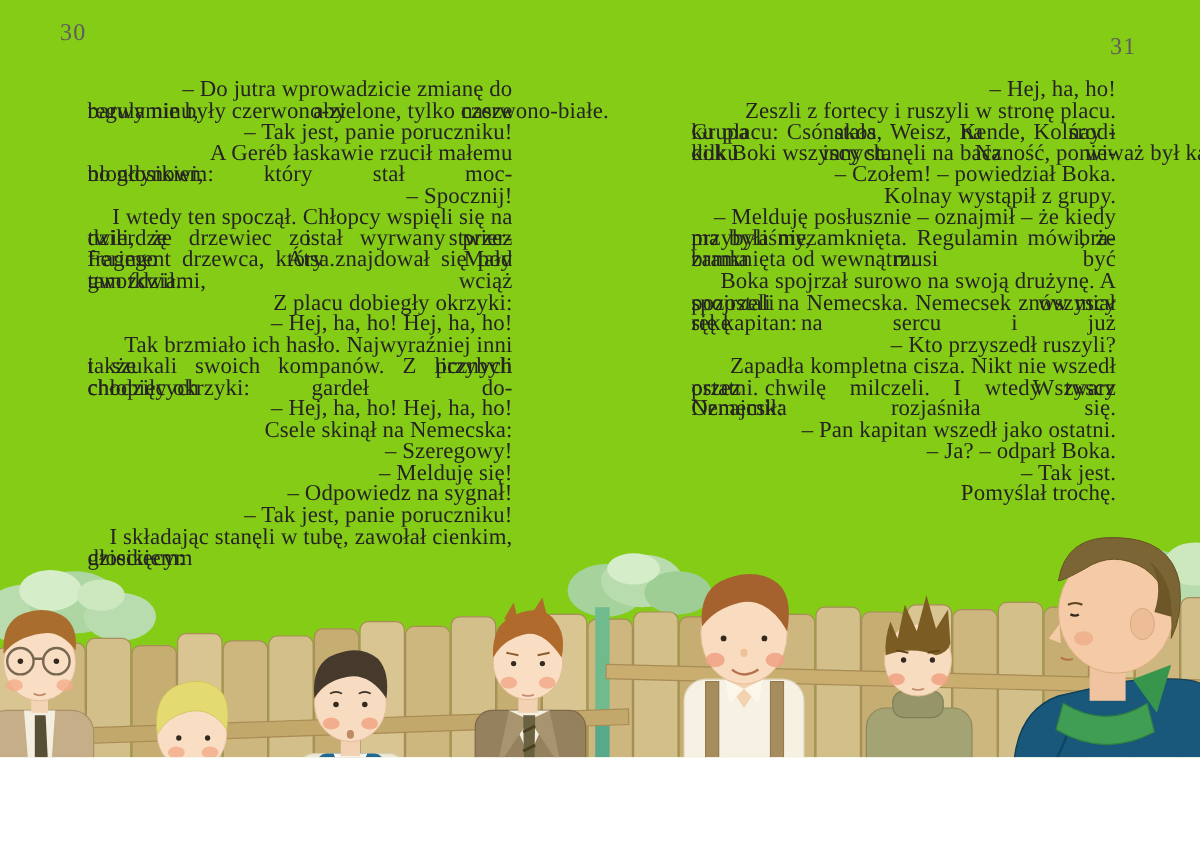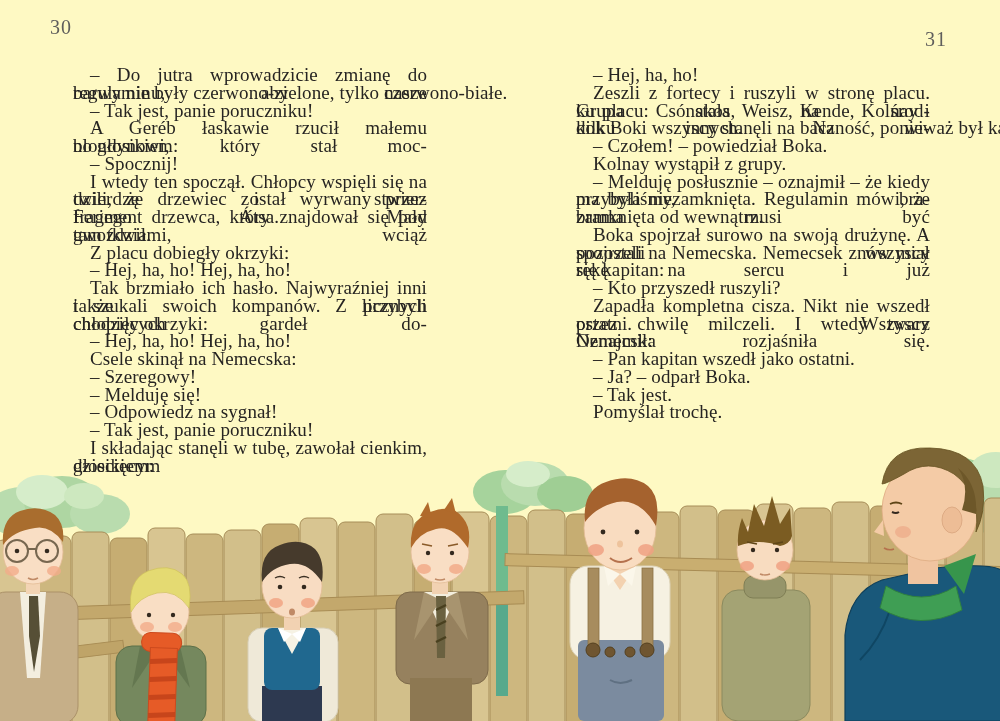--- a/index.html
+++ b/index.html
@@ -1,27 +1,27 @@
 <!DOCTYPE html>
 <html><head>
 <meta charset="utf-8">
 <style>
   html,body{margin:0;padding:0;background:#ffffff;}
-  .page{position:relative;width:1000px;height:721px;background:#fef9c3;overflow:hidden;
+  .page{position:relative;width:1000px;height:631px;background:#84cc16;overflow:hidden;
         font-family:"Liberation Serif", serif;color:#262422;}
   .pagenum{position:absolute;top:16px;font-size:20px;color:#5f5e5c;letter-spacing:1px;}
   .pagenum.left{left:50px;}
   .pagenum.right{right:53px;text-align:right;margin-top:12px;}
   .col{position:absolute;top:66px;width:354px;font-size:19px;line-height:17.75px;
        letter-spacing:0.1px;}
   .col.left{left:73px;}
   .col.right{left:576px;}
   .ln{height:17.75px;white-space:nowrap;text-align:left;}
   .ln.jst{white-space:normal;text-align:justify;text-align-last:justify;}
-  .ln.ind{padding-left:17px;}
+  .ln.ind{padding-left:17px;text-align:right;}
   .ln.ind.jst{padding-left:0;text-indent:17px;}
   .illo{position:absolute;left:0;top:440px;width:1000px;height:281px;}
   svg{display:block;}
 </style>
 </head>
 <body>
 
 <div class="page">
 
   <div class="pagenum left">30</div>

